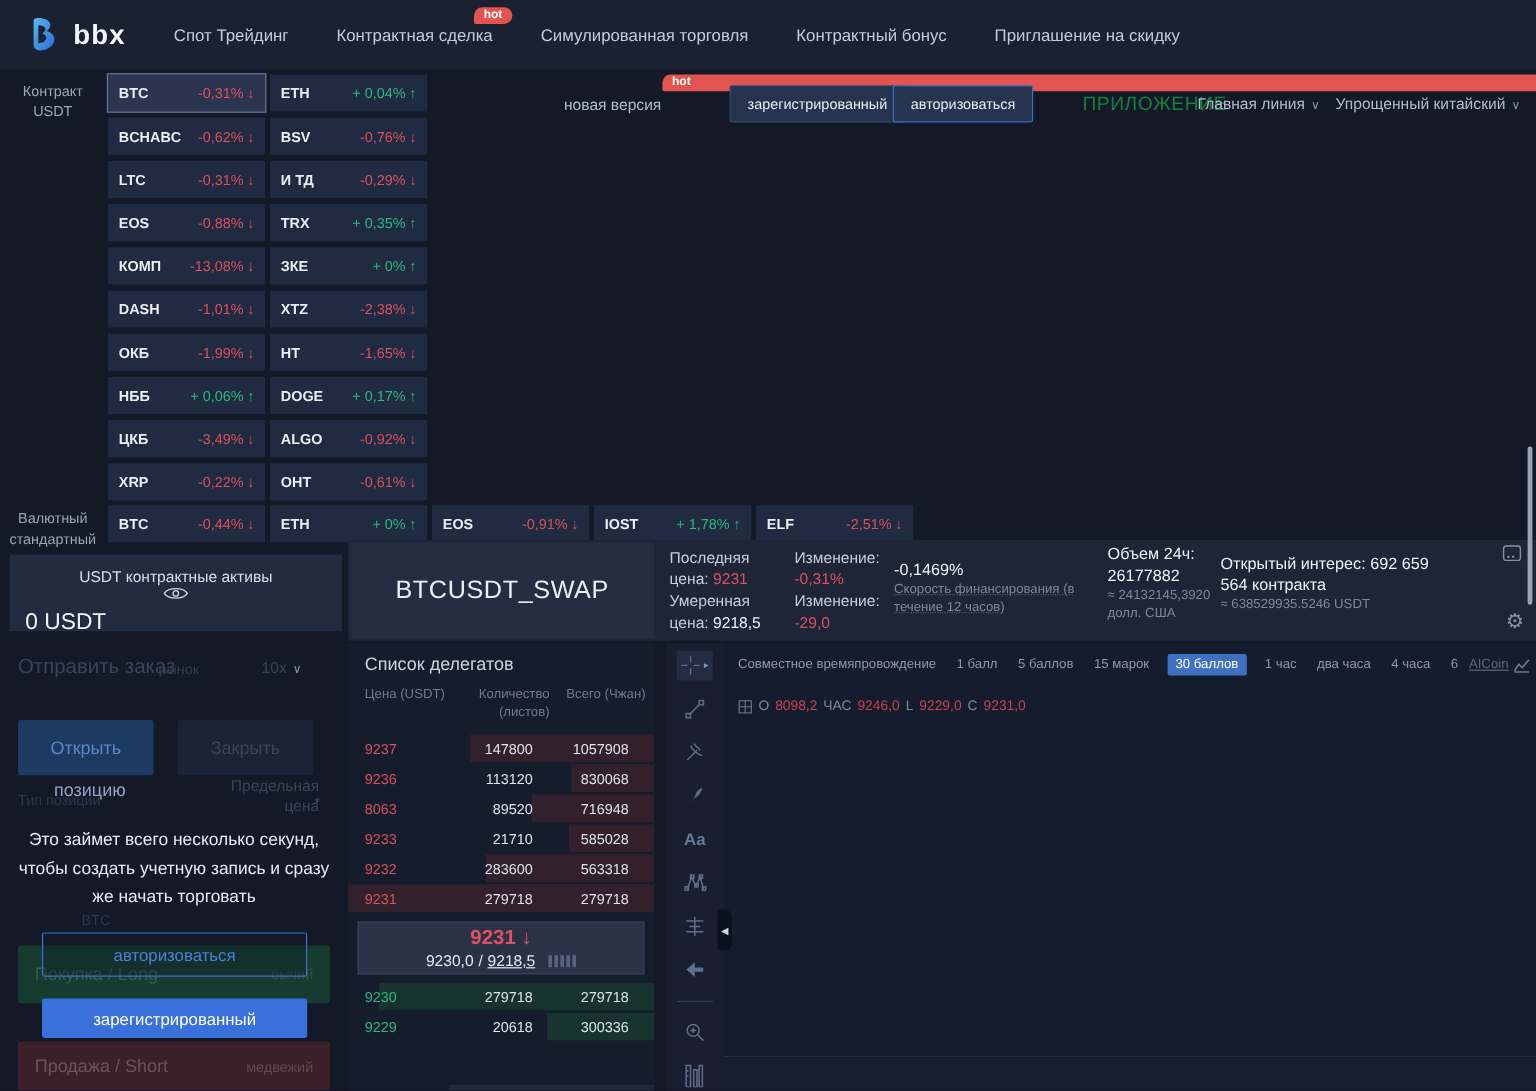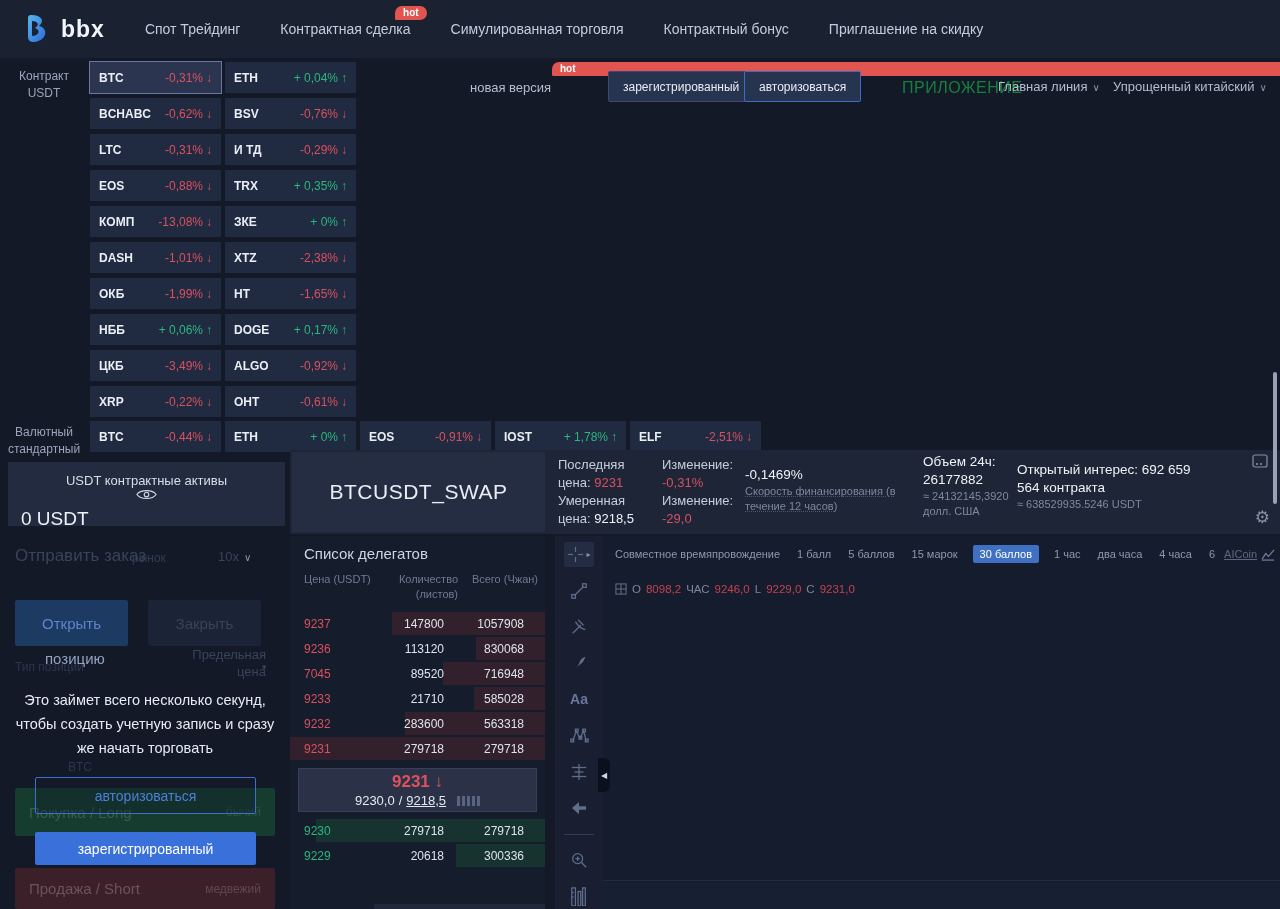--- a/index.html
+++ b/index.html
@@ -494,21 +494,21 @@
 
         <div class="obrow ask">
           <span class="depth" style="width: 27%;"></span>
           <span class="p">9236</span>
           <span class="q">113120</span>
           <span class="t">830068</span>
         </div>
 
         <div class="obrow ask">
           <span class="depth" style="width: 40%;"></span>
-          <span class="p">7045</span>
+          <span class="p">8063</span>
           <span class="q">89520</span>
           <span class="t">716948</span>
         </div>
 
 
         <div class="obrow ask">
           <span class="depth" style="width: 28%;"></span>
           <span class="p">9233</span>
           <span class="q">21710</span>
           <span class="t">585028</span>

